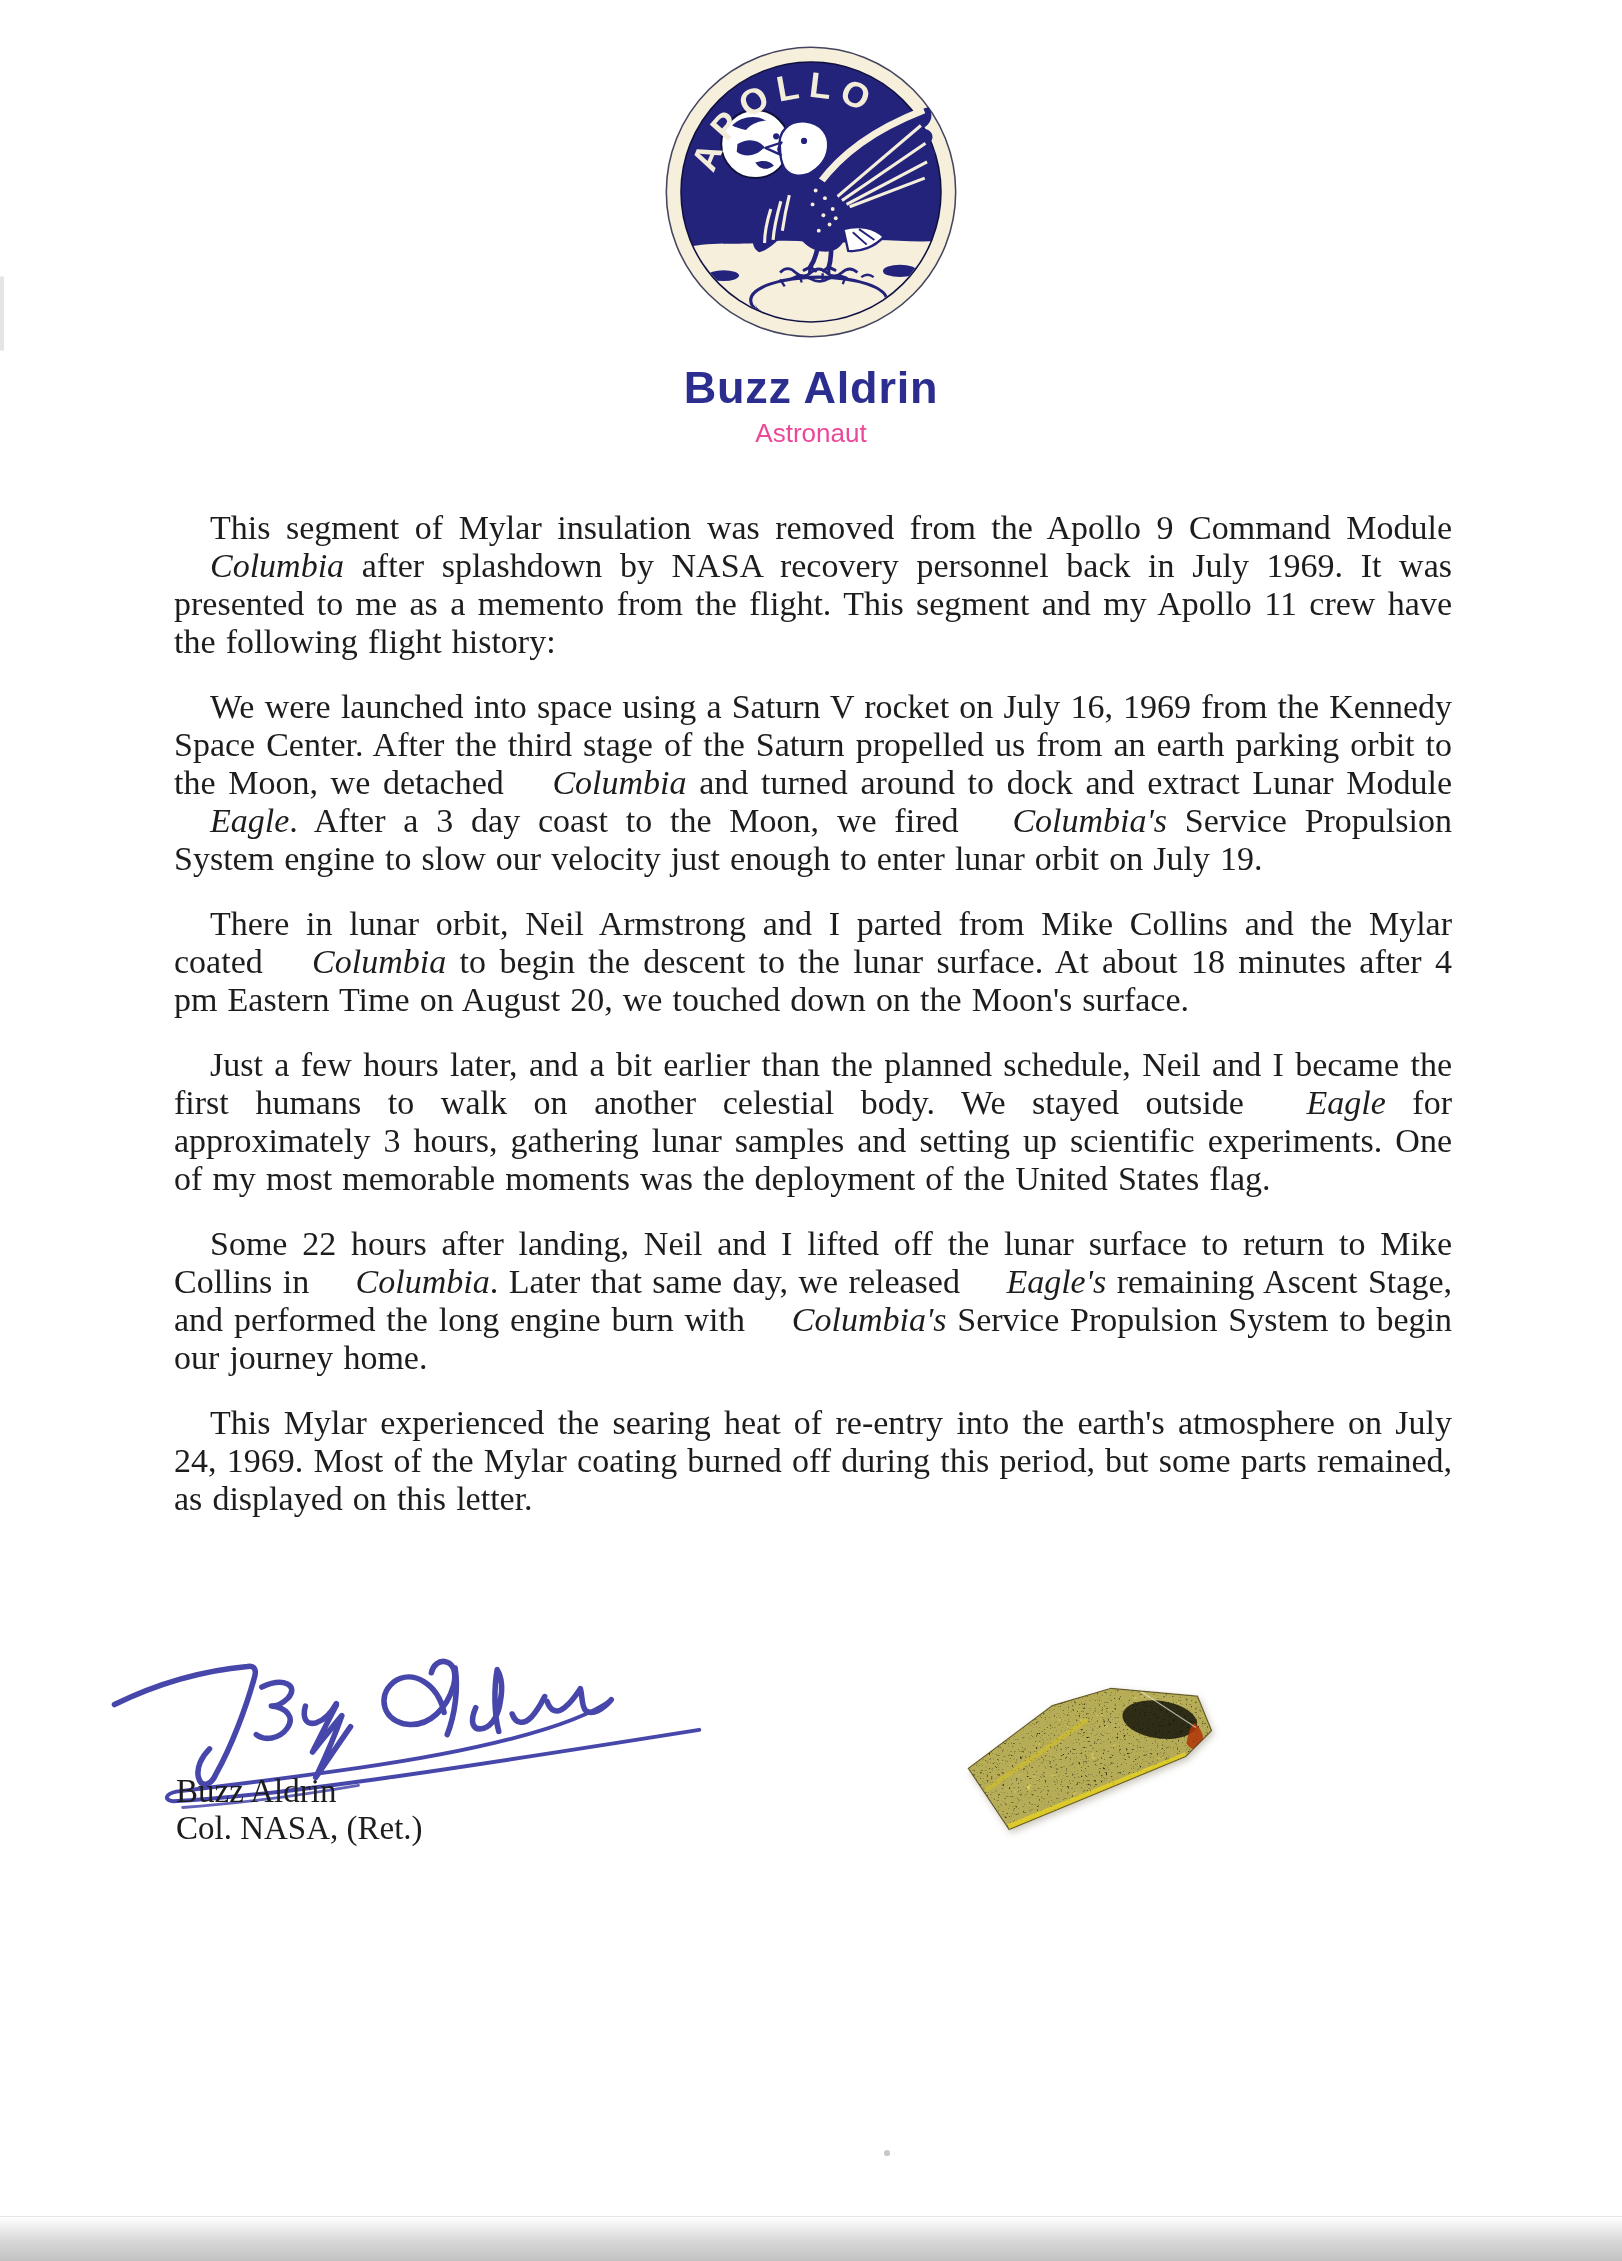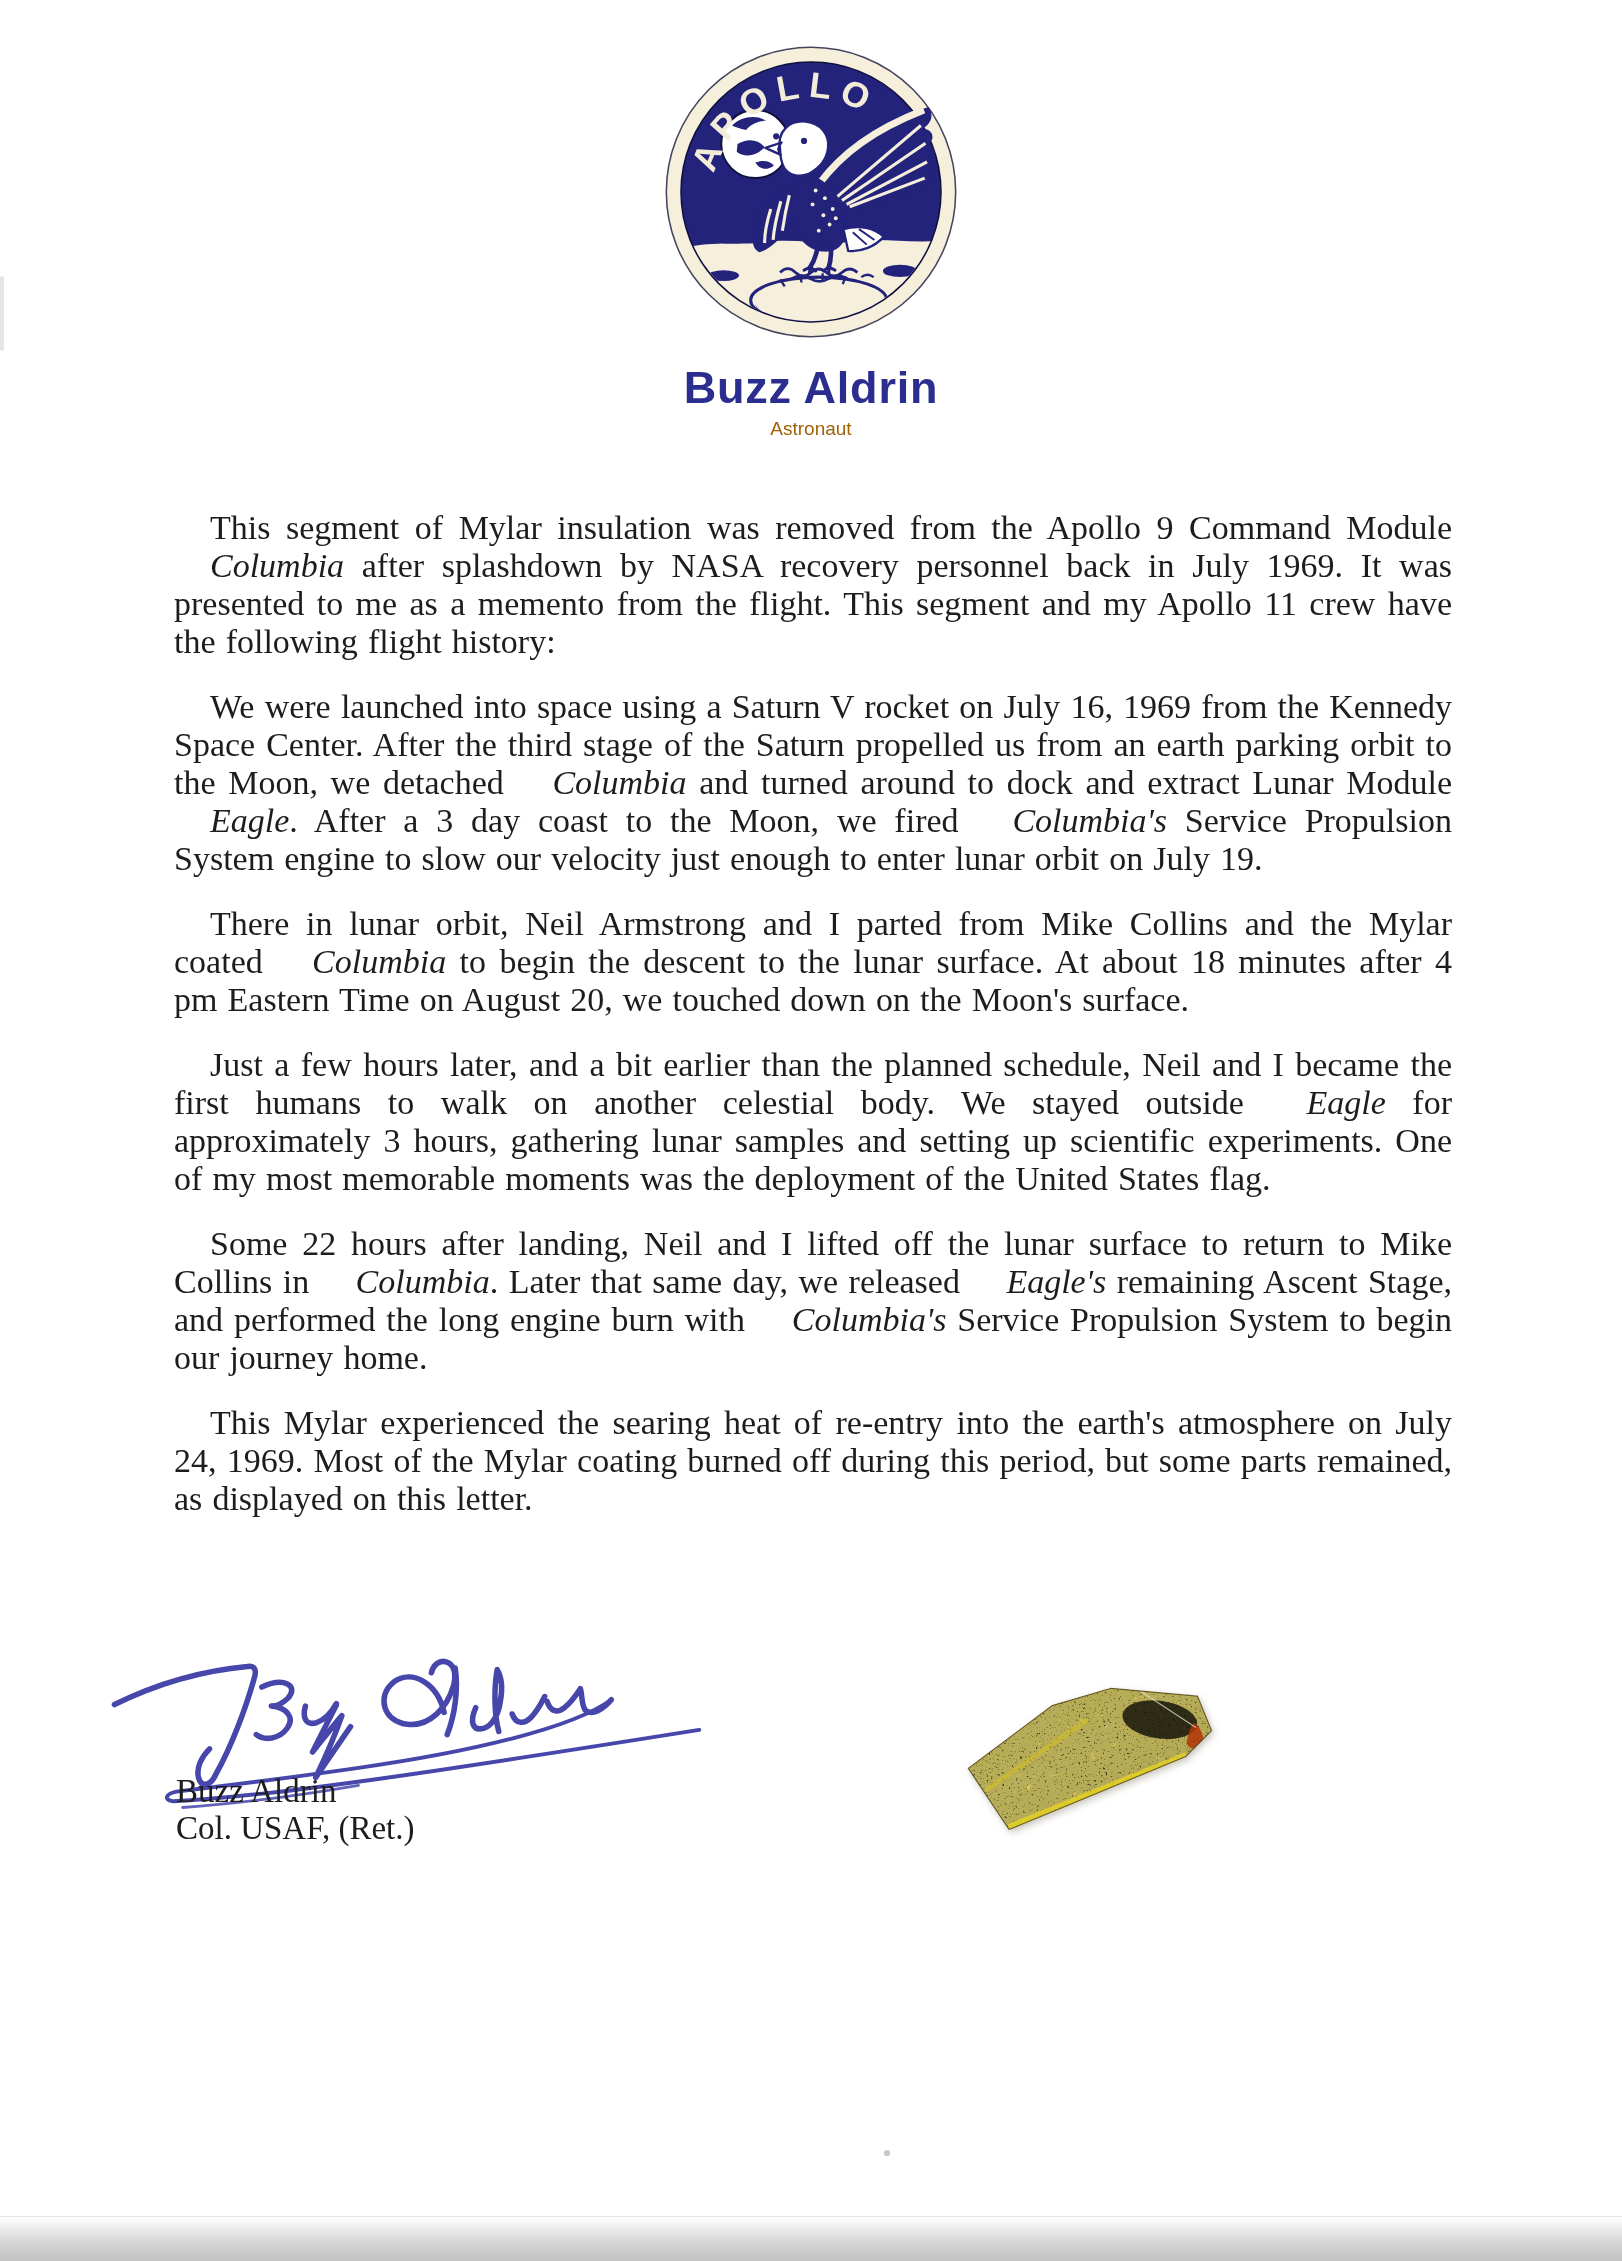--- a/index.html
+++ b/index.html
@@ -9,21 +9,21 @@
     font-family:"Liberation Serif",serif;color:#1d1d1d;
   }
   .letterhead{position:absolute;top:0;left:0;right:0;text-align:center;}
   .patch{display:inline-block;margin-top:45px;width:294px;height:294px;}
   .lh-name{
     margin-top:20.4px;font-family:"Liberation Sans",sans-serif;
     font-size:45px;font-weight:700;letter-spacing:0.8px;color:#2b2e8f;line-height:1.1;
   }
   .lh-title{
     margin-top:6.3px;font-family:"Liberation Sans",sans-serif;
-    font-size:19px;font-weight:400;color:#a16207;line-height:1.1;
+    font-size:26px;font-weight:400;color:#ec4899;line-height:1.1;
   }
   .body-text{
     position:absolute;left:174px;width:1278px;top:509px;
     font-size:34px;line-height:38px;text-align:justify;word-spacing:1.6px;
   }
   .body-text p{margin:0 0 27px 0;text-indent:36px;}
   .it{font-style:italic;margin-left:36px;}
   .signature{position:absolute;left:96px;top:1611px;width:628px;height:206px;}
   .mylar{position:absolute;left:962px;top:1682px;width:259px;height:157px;
     filter:drop-shadow(2.4px 3.9px 3.9px rgba(60,50,10,0.28));}
@@ -190,21 +190,21 @@
       <path d="M296,52 C306,60 310,72 306,82 C298,88 290,86 286,78 C288,68 290,58 296,52 Z" fill="#b23408" opacity="0.85"></path>
       <path d="M60,186 L286,94" stroke="#e8d422" stroke-width="10" opacity="0.8"></path>
       <path d="M30,138 L160,48" stroke="#d9c41e" stroke-width="6" opacity="0.5"></path>
       <path d="M228,12 L298,58" stroke="#eeeedd" stroke-width="1.5" opacity="0.7"></path>
     </g>
     <path d="M8,110 L115,30 L190,8 L300,18 L318,62 L285,95 L60,188 Z" fill="none" stroke="#3a3008" stroke-width="1.5" opacity="0.6"></path>
   </svg>
 
   <div class="signoff">
     <div>Buzz Aldrin</div>
-    <div>Col. USAF, (Ret.)</div>
+    <div>Col. NASA, (Ret.)</div>
   </div>
 
   <div class="scan-smudge-left"></div>
   <div class="scan-speck"></div>
   <div class="scan-edge-bottom"></div>
 
 </div>
 
 
 </body></html>

